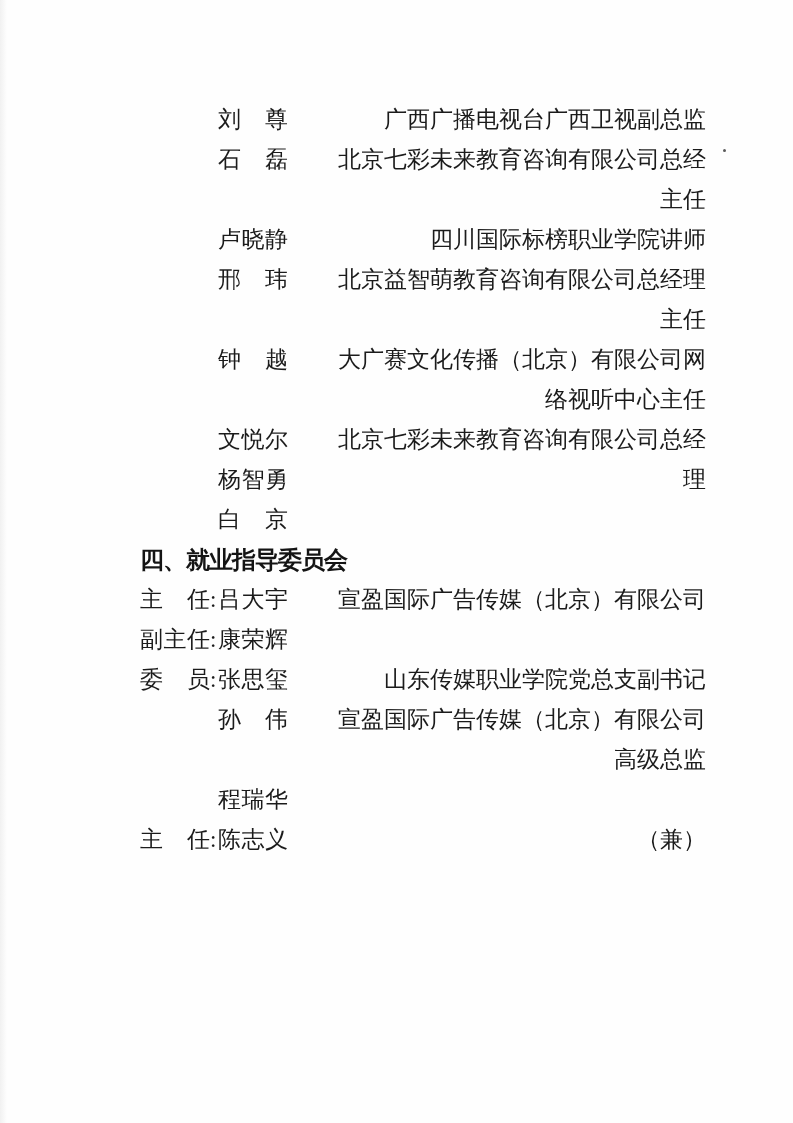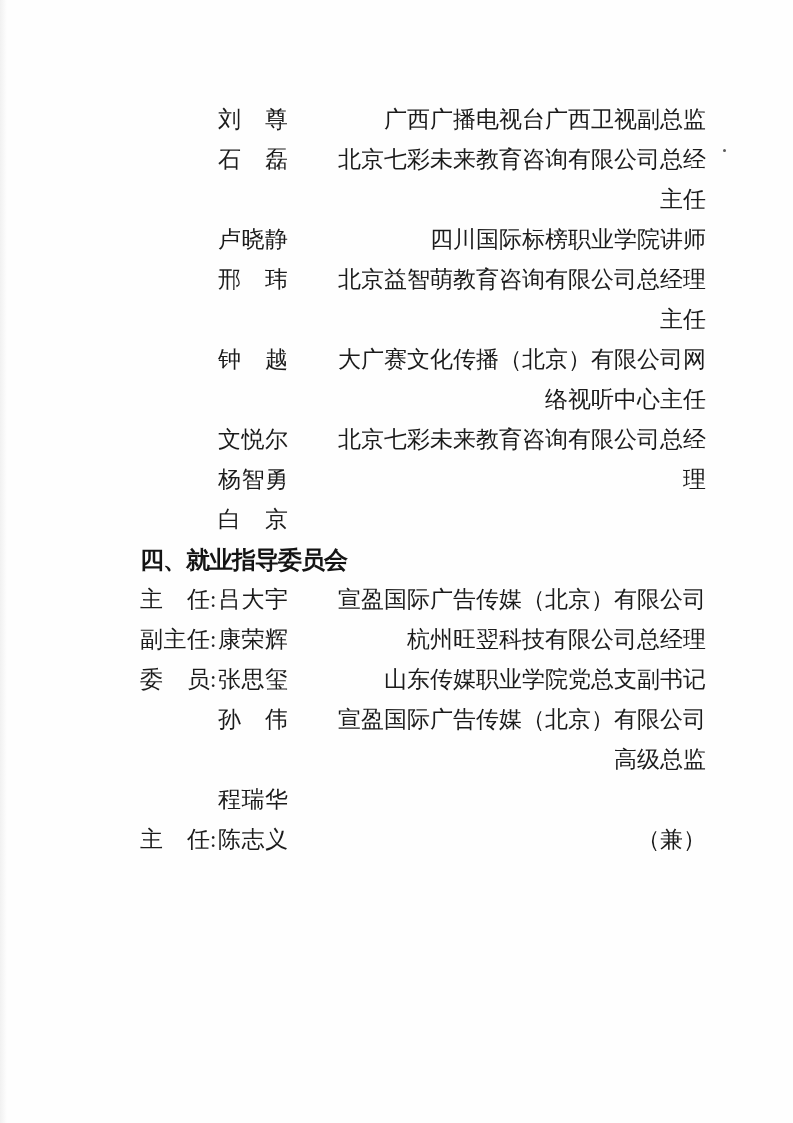--- a/index.html
+++ b/index.html
@@ -212,23 +212,20 @@
             <span>主</span>
             <span>任</span>
           </span>
           <span class="role-colon">:</span>
         </span>
     <span class="name">
           <span>康</span>
           <span>荣</span>
           <span>辉</span>
         </span>
-    <span class="desc">
-          <div class="desc-line">杭州旺翌科技有限公司总经理</div>
-        </span>
   </div>
 
   <div class="row">
     <span class="role">
           <span class="role-label">
             <span>委</span>
             <span>员</span>
           </span>
           <span class="role-colon">:</span>
         </span>

